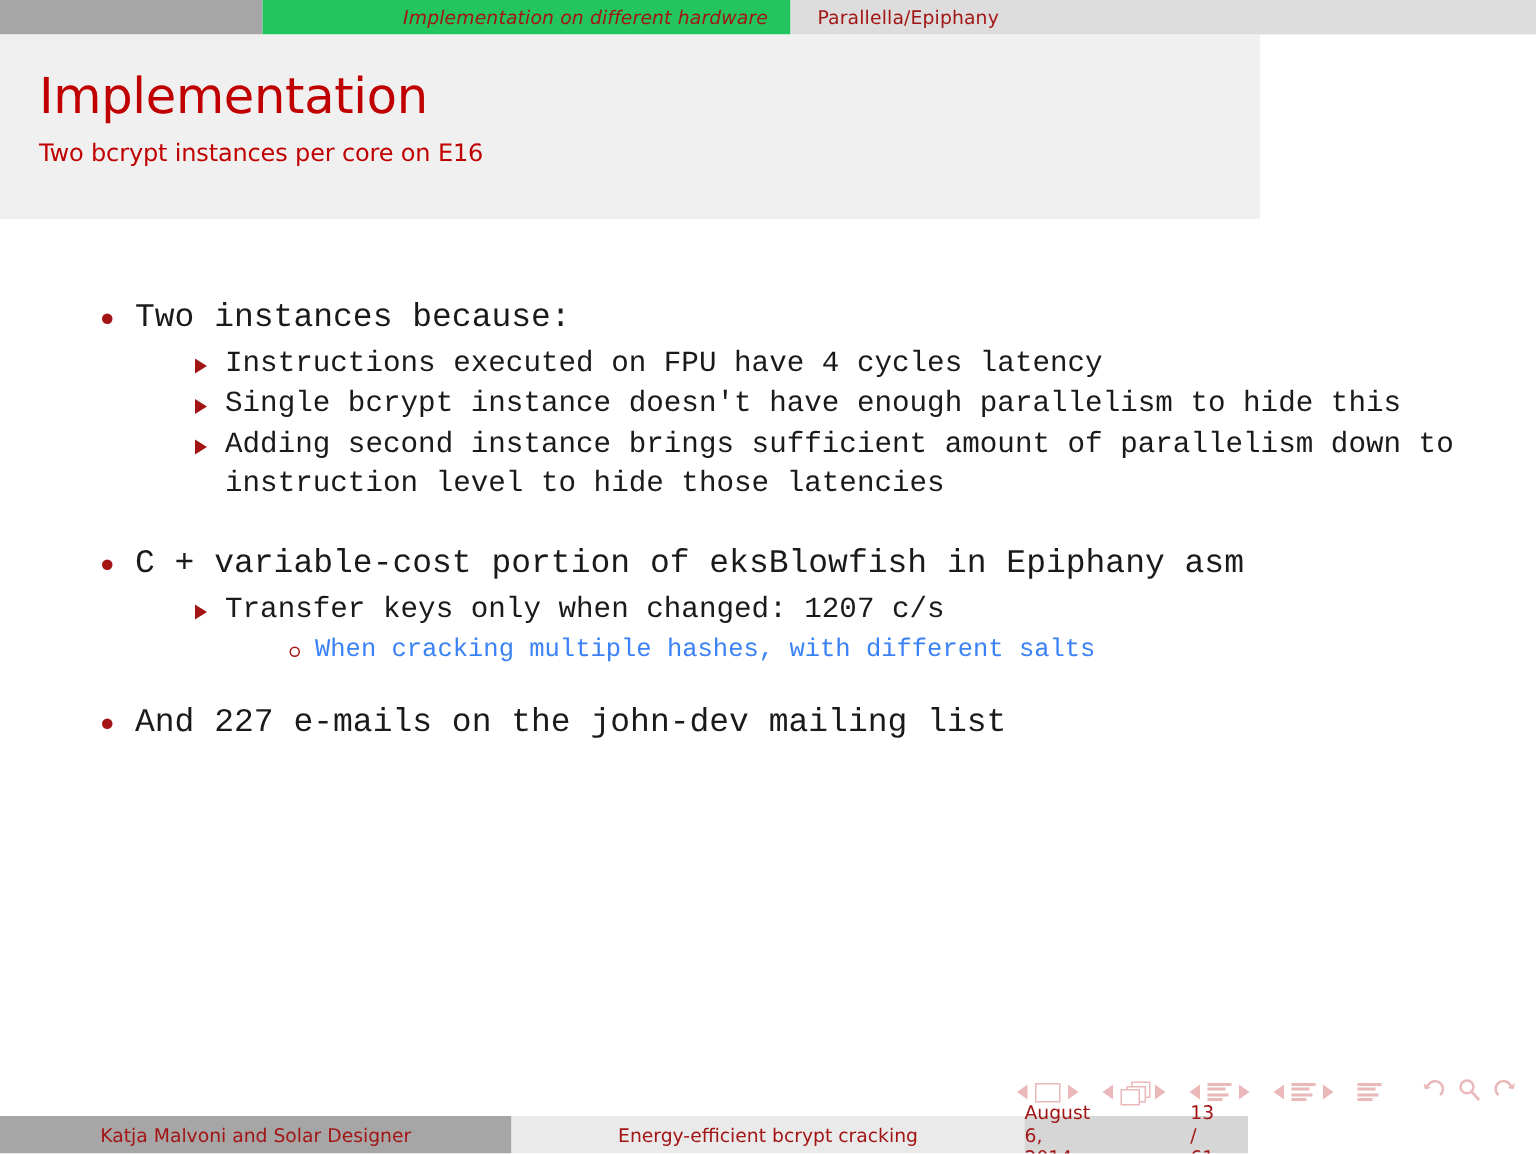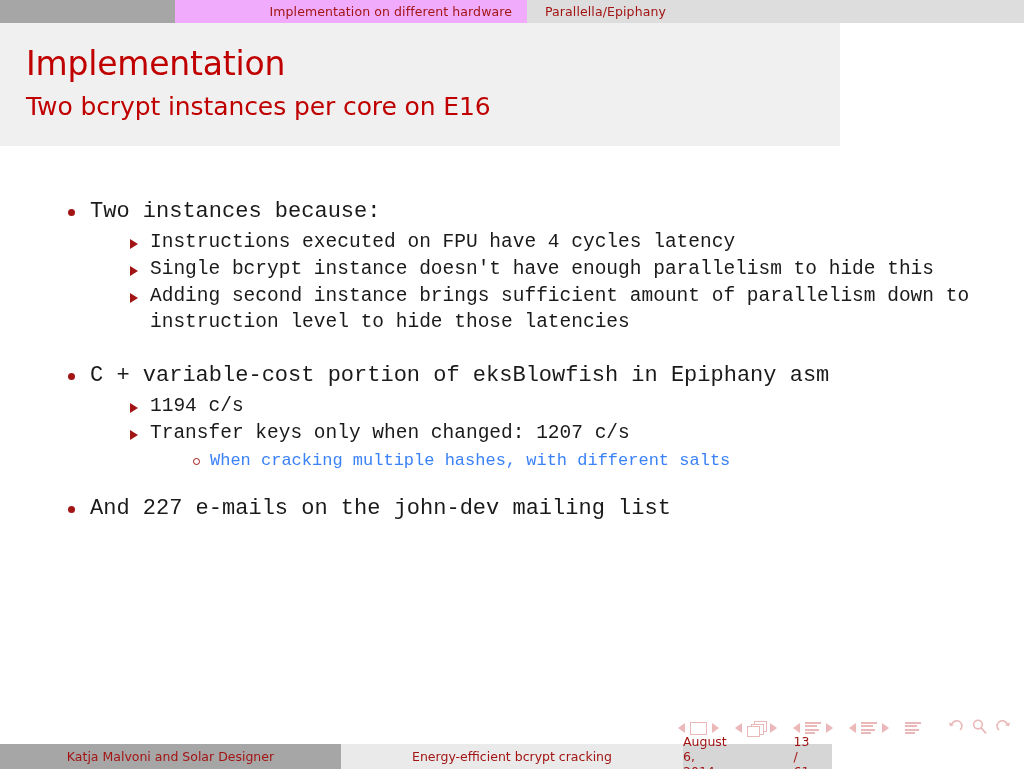--- a/index.html
+++ b/index.html
@@ -22,29 +22,30 @@
     left: 0; top: 0;
     width: 1024px; height: 23px;
     display: flex;
     align-items: stretch;
   }
   .headbar-pad-left {
     width: 175px;
     background: #a6a6a6;
   }
   .headbar-section {
-    background: #f0abfc;
+    background: #22c55e;
     color: #a31515;
     font-size: 12.5px;
     display: flex;
     align-items: center;
     justify-content: flex-end;
     padding-right: 15px;
     flex: 0 0 337px;
     letter-spacing: 0.1px;
+    font-style: italic;
   }
   .headbar-subsection {
     background: #dddddd;
     color: #a31515;
     font-size: 12.5px;
     display: flex;
     align-items: center;
     padding-left: 18px;
     flex: 1 1 auto;
     letter-spacing: 0.1px;
@@ -62,21 +63,21 @@
   .slide-title {
     color: #c00000;
     font-size: 33px;
     font-weight: 400;
     line-height: 1.18;
     margin: 0;
     letter-spacing: -0.2px;
   }
   .slide-subtitle {
     color: #c00000;
-    font-size: 25px;
+    font-size: 16px;
     font-weight: 400;
     margin: 8px 0 0 0;
     line-height: 1.2;
     letter-spacing: -0.1px;
   }
 
   
   .body {
     position: absolute;
     left: 0; top: 146px;
@@ -277,23 +278,20 @@
     </li>
 
     <div class="gap-sm"></div>
 
 
     <div class="gap-sm"></div>
 
     <li class="item1">
       <span class="btext">C + variable-cost portion of eksBlowfish in Epiphany asm</span>
       <ul class="lvl2">
-        <li class="item2">
-          <span>1194 c/s</span>
-        </li>
         <li class="item2">
           <span>Transfer keys only when changed: 1207 c/s</span>
           <ul class="lvl3">
             <li class="item3">
               <span>When cracking multiple hashes, with different salts</span>
             </li>
           </ul>
         </li>
       </ul>
     </li>

